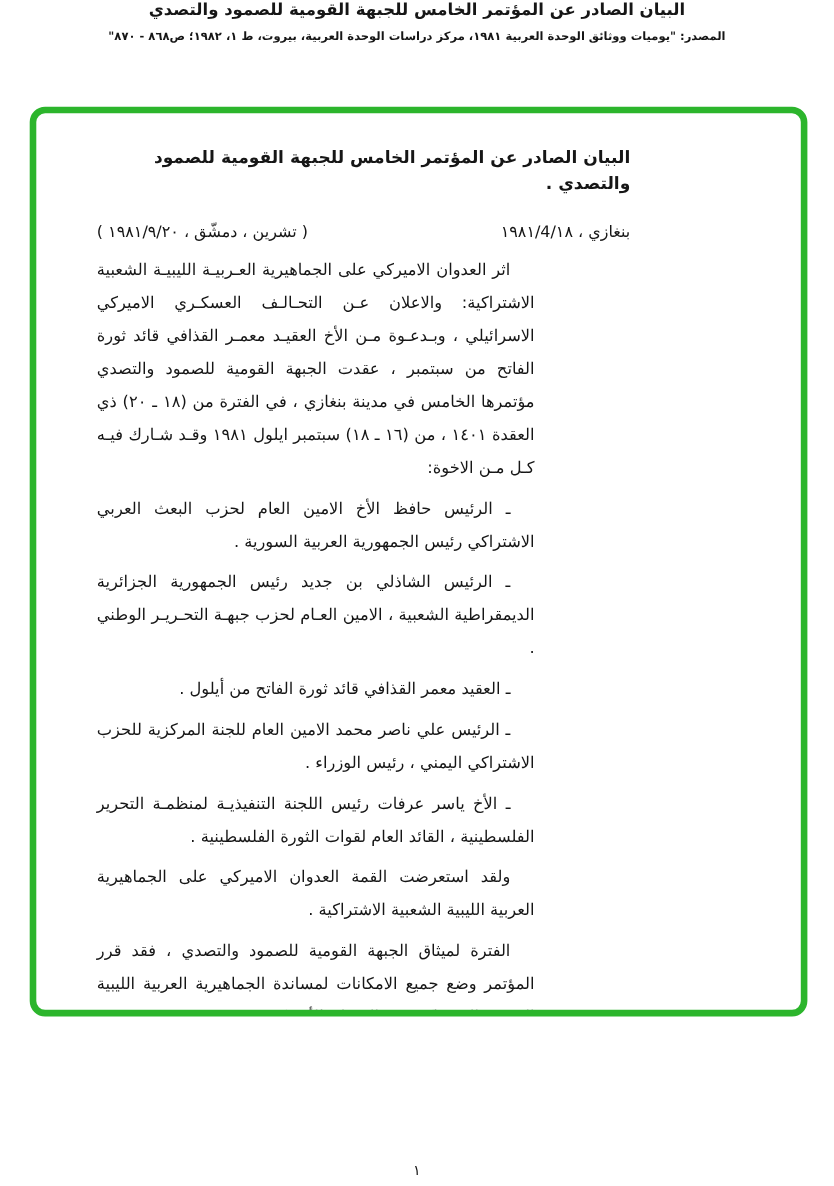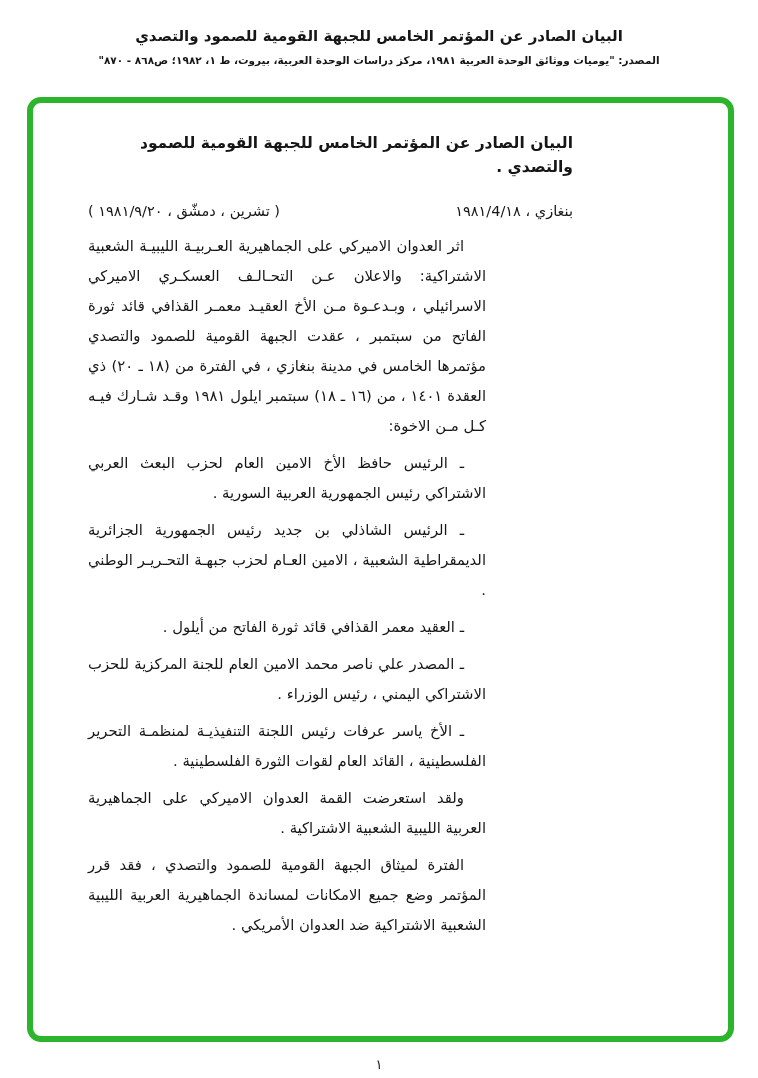--- a/index.html
+++ b/index.html
@@ -12,38 +12,37 @@
     width: 758px;
     height: 1078px;
     background: #ffffff;
     font-family: "DejaVu Sans", sans-serif;
     color: #161616;
     overflow: hidden;
   }
   .top-header {
     direction: rtl;
     text-align: center;
-    padding-top: 27px;
   }
   .top-title {
     font-weight: bold;
     font-size: 15px;
     letter-spacing: 0px;
   }
   .top-source {
     font-weight: bold;
     font-size: 10.5px;
     margin-top: 9px;
   }
   .green-box {
     position: absolute;
     left: 27px;
     top: 97px;
     width: 707px;
-    height: 945px;
+    height: 827px;
     box-sizing: border-box;
     border: 6px solid #2cb52c;
     border-radius: 14px;
     background: #ffffff;
     overflow: hidden;
   }
   .content {
     direction: rtl;
     padding: 28px 155px 0 55px;
   }
@@ -100,21 +99,21 @@
         <span>بنغازي ، ١٩٨١/4/١٨</span>
         <span>( تشرين ، دمشّق ، ١٩٨١/٩/٢٠ )</span>
       </div>
 
       <div class="body-text">
         <p class="para lead">اثر العدوان الاميركي على الجماهيرية العـربيـة الليبيـة الشعبية الاشتراكية: والاعلان عـن التحـالـف العسكـري الاميركي الاسرائيلي ، وبـدعـوة مـن الأخ العقيـد معمـر القذافي قائد ثورة الفاتح من سبتمبر ، عقدت الجبهة القومية للصمود والتصدي مؤتمرها الخامس في مدينة بنغازي ، في الفترة من (‪١٨ ـ ٢٠‬) ذي العقدة ١٤٠١ ، من (‪١٦ ـ ١٨‬) سبتمبر ايلول ١٩٨١ وقـد شـارك فيـه كـل مـن الاخوة:</p>
 
         <p class="para">ـ   الرئيس حافظ الأخ الامين العام لحزب البعث العربي الاشتراكي رئيس الجمهورية العربية السورية .</p>
         <p class="para">ـ   الرئيس الشاذلي بن جديد رئيس الجمهورية الجزائرية الديمقراطية الشعبية ، الامين العـام لحزب جبهـة التحـريـر الوطني .</p>
         <p class="para">ـ   العقيد معمر القذافي قائد ثورة الفاتح من أيلول .</p>
-        <p class="para">ـ   المصدر علي ناصر محمد الامين العام للجنة المركزية للحزب الاشتراكي اليمني ،  رئيس الوزراء .</p>
+        <p class="para">ـ   الرئيس علي ناصر محمد الامين العام للجنة المركزية للحزب الاشتراكي اليمني ،  رئيس الوزراء .</p>
         <p class="para">ـ   الأخ ياسر عرفات رئيس اللجنة التنفيذيـة لمنظمـة التحرير الفلسطينية ، القائد العام لقوات الثورة الفلسطينية .</p>
 
         <p class="para">ولقد استعرضت القمة العدوان الاميركي على الجماهيرية العربية الليبية الشعبية الاشتراكية .</p>
         <p class="para">الفترة لميثاق الجبهة القومية للصمود والتصدي ، فقد قرر المؤتمر وضع جميع الامكانات لمساندة الجماهيرية العربية الليبية الشعبية الاشتراكية ضد العدوان الأمريكي .</p>
 
       </div>
 
     </div>
   </div>
 

